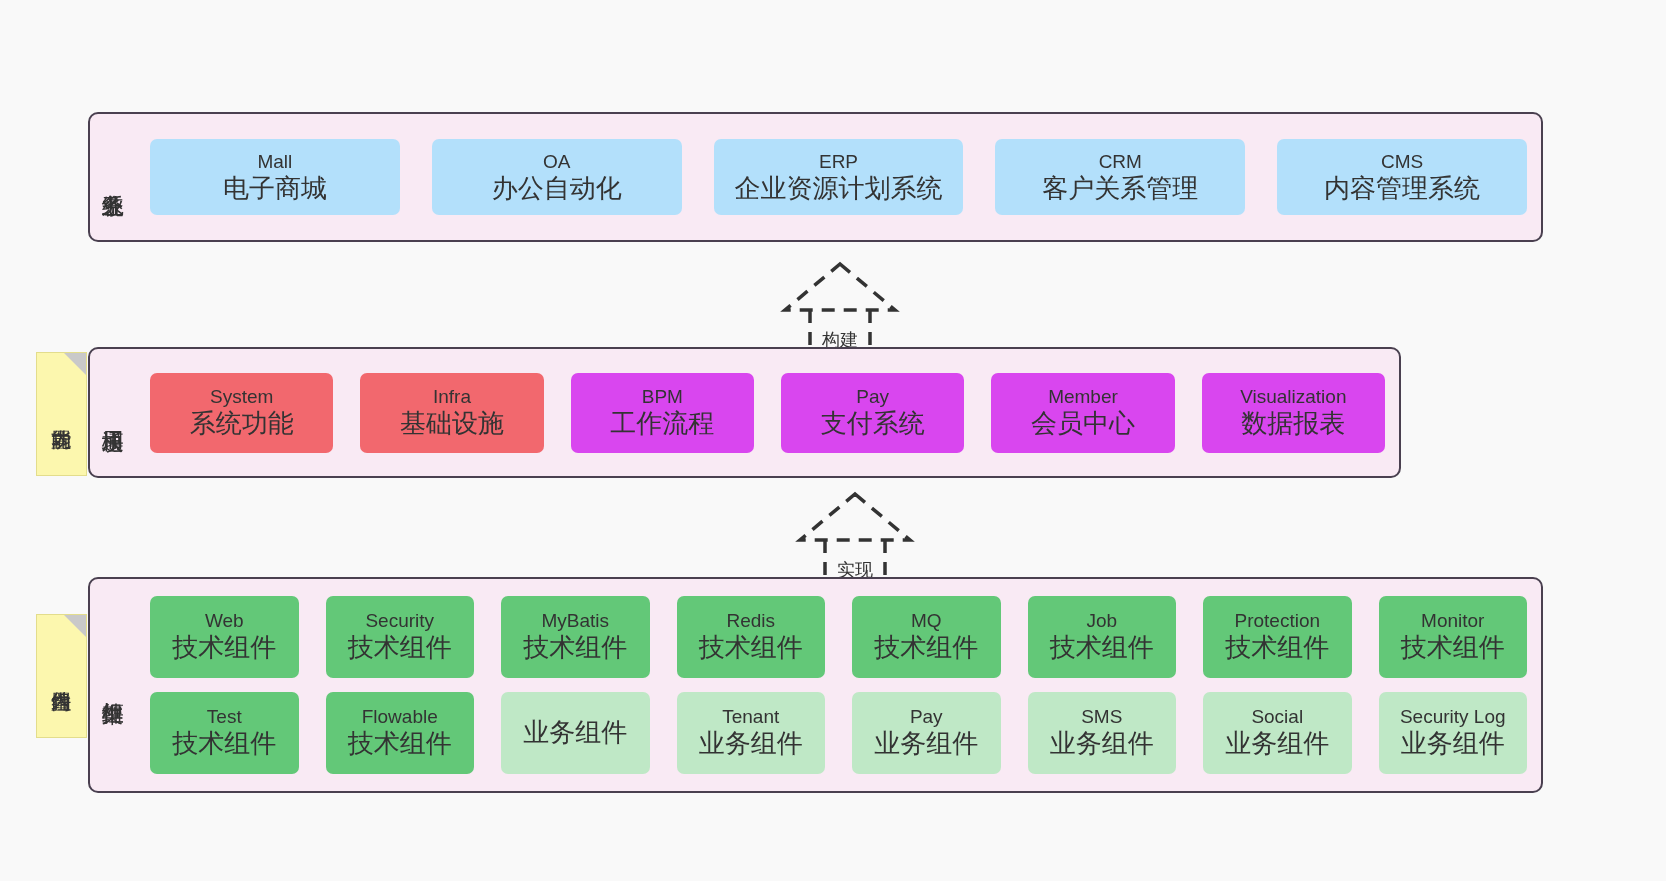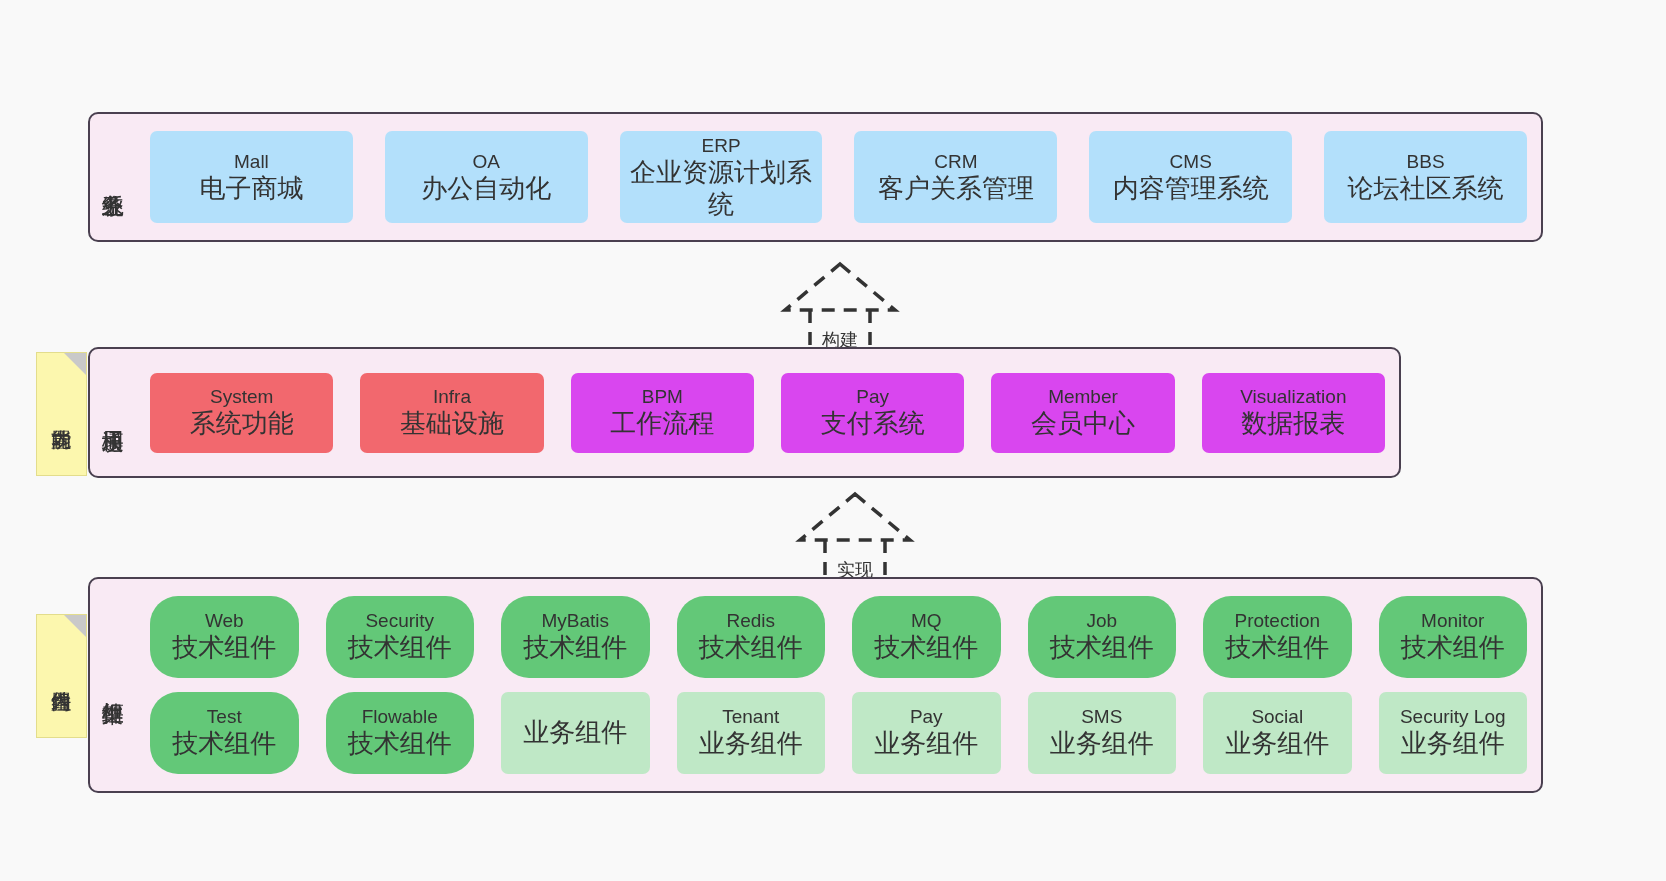--- a/index.html
+++ b/index.html
@@ -78,26 +78,26 @@
     line-height: 1.22;
     padding: 4px 6px;
     color: #333333;
   }
   .box .t1 { font-size: 19px; }
   .box .t2 { font-size: 26px; }
 
   .box.blue      { background: #b3e0fb; }
   .box.red       { background: #f2686e; }
   .box.pink      { background: #d946ef; }
-  .box.green     { background: #63c878; border-radius: 28px; }
+  .box.green     { background: #63c878; }
   .box.lightgreen{ background: #bfe8c6; }
 
   
   .layer-sys   { left: 88px;  top: 112px; width: 1455px; height: 130px; }
-  .layer-sys .row  { height: 92px; gap: 32px; }
+  .layer-sys .row  { height: 76px; gap: 32px; }
 
   .layer-mod   { left: 88px;  top: 347px; width: 1313px; height: 131px; }
   .layer-mod .row  { height: 80px; }
 
   .layer-fw    { left: 88px;  top: 577px; width: 1455px; height: 216px; }
   .layer-fw .row   { height: 82px; }
   .layer-fw .row .box .t1 { line-height: 1.18; }
 
   
   .sticky {
@@ -179,24 +179,20 @@
           <span class="t2">企业资源计划系统</span>
         </div>
         <div class="box blue">
           <span class="t1">CRM</span>
           <span class="t2">客户关系管理</span>
         </div>
         <div class="box blue">
           <span class="t1">CMS</span>
           <span class="t2">内容管理系统</span>
         </div>
-        <div class="box blue">
-          <span class="t1">BBS</span>
-          <span class="t2">论坛社区系统</span>
-        </div>
       </div>
     </div>
   </div>
 
   <div class="arrow-group arrow-build">
     <svg viewBox="0 0 170 100">
       <path d="M 85 6 L 140 52 L 30 52 Z" fill="none" stroke="#333333" stroke-width="3.5" stroke-dasharray="13 9" stroke-linecap="butt"></path>
       <path d="M 55 52 L 55 95 M 115 52 L 115 95 M 55 95 L 115 95" fill="none" stroke="#333333" stroke-width="3.5" stroke-dasharray="13 9" stroke-linecap="butt"></path>
     </svg>
     <span class="arrow-label">构建</span>

